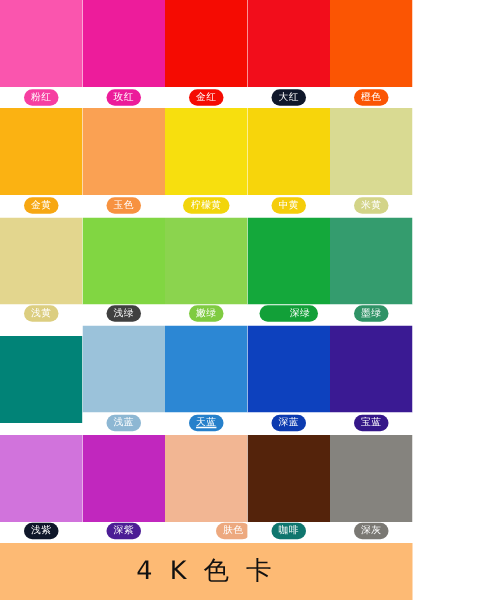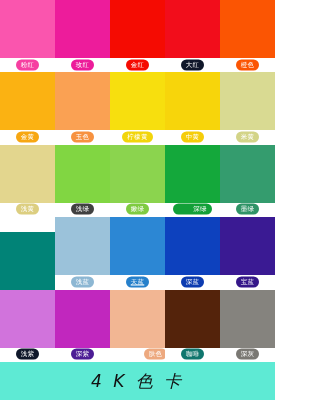--- a/index.html
+++ b/index.html
@@ -27,21 +27,21 @@
     grid-template-columns: repeat(5, 1fr);
     grid-template-rows: repeat(5, 1fr);
     box-sizing: border-box;
   }
   .cell {
     position: relative;
     box-sizing: border-box;
     display: flex;
     flex-direction: column;
     align-items: center;
-    justify-content: flex-end;
+    justify-content: center;
     overflow: hidden;
   }
   .swatch {
     width: 100%;
     height: 58px;
     box-sizing: border-box;
     flex: none;
   }
   .labelwrap {
     flex: 1 1 auto;
@@ -65,22 +65,21 @@
   }
   #title-bar {
     position: absolute;
     left: 0;
     bottom: 0;
     width: 275px;
     height: 38px;
     display: flex;
     align-items: center;
     justify-content: center;
-    background: #5eead4;
-    font-style: italic;
+    background: #fdba74;
   }
   #title {
     font-size: 17px;
     line-height: 20px;
     letter-spacing: 3px;
     color: #111111;
     font-family: "DejaVu Sans", "Liberation Sans", sans-serif;
   }
 </style>
 </head>

